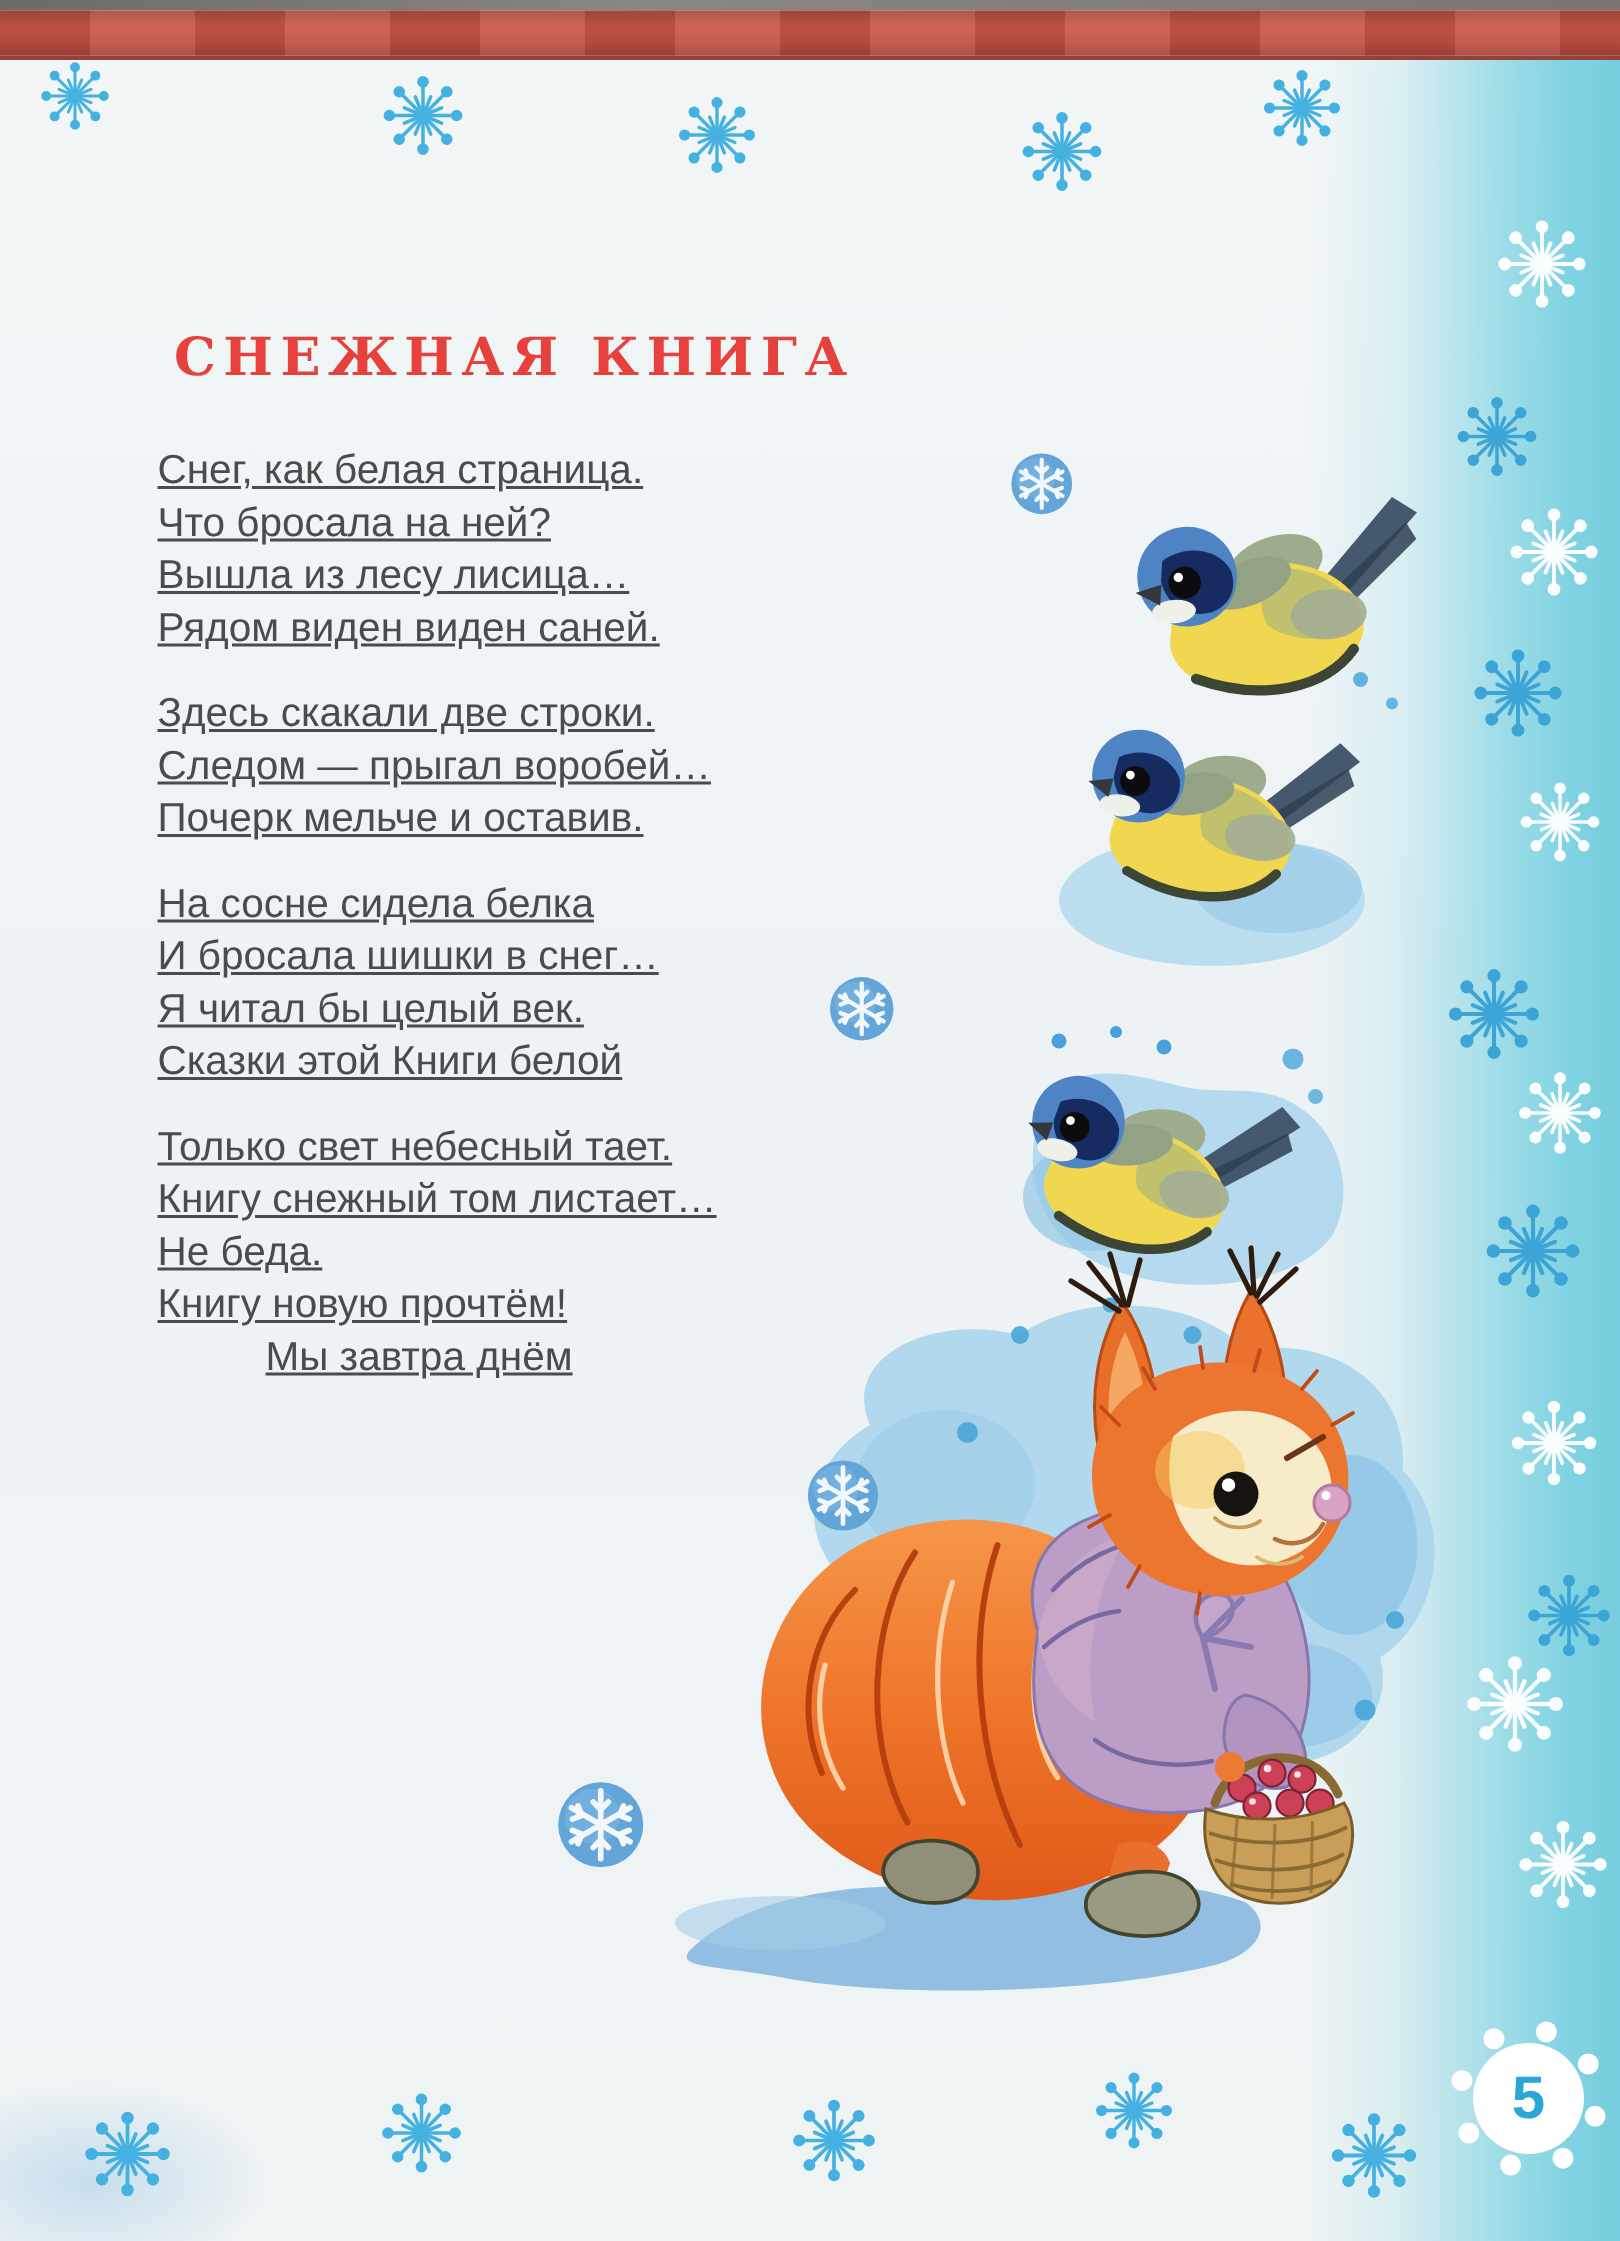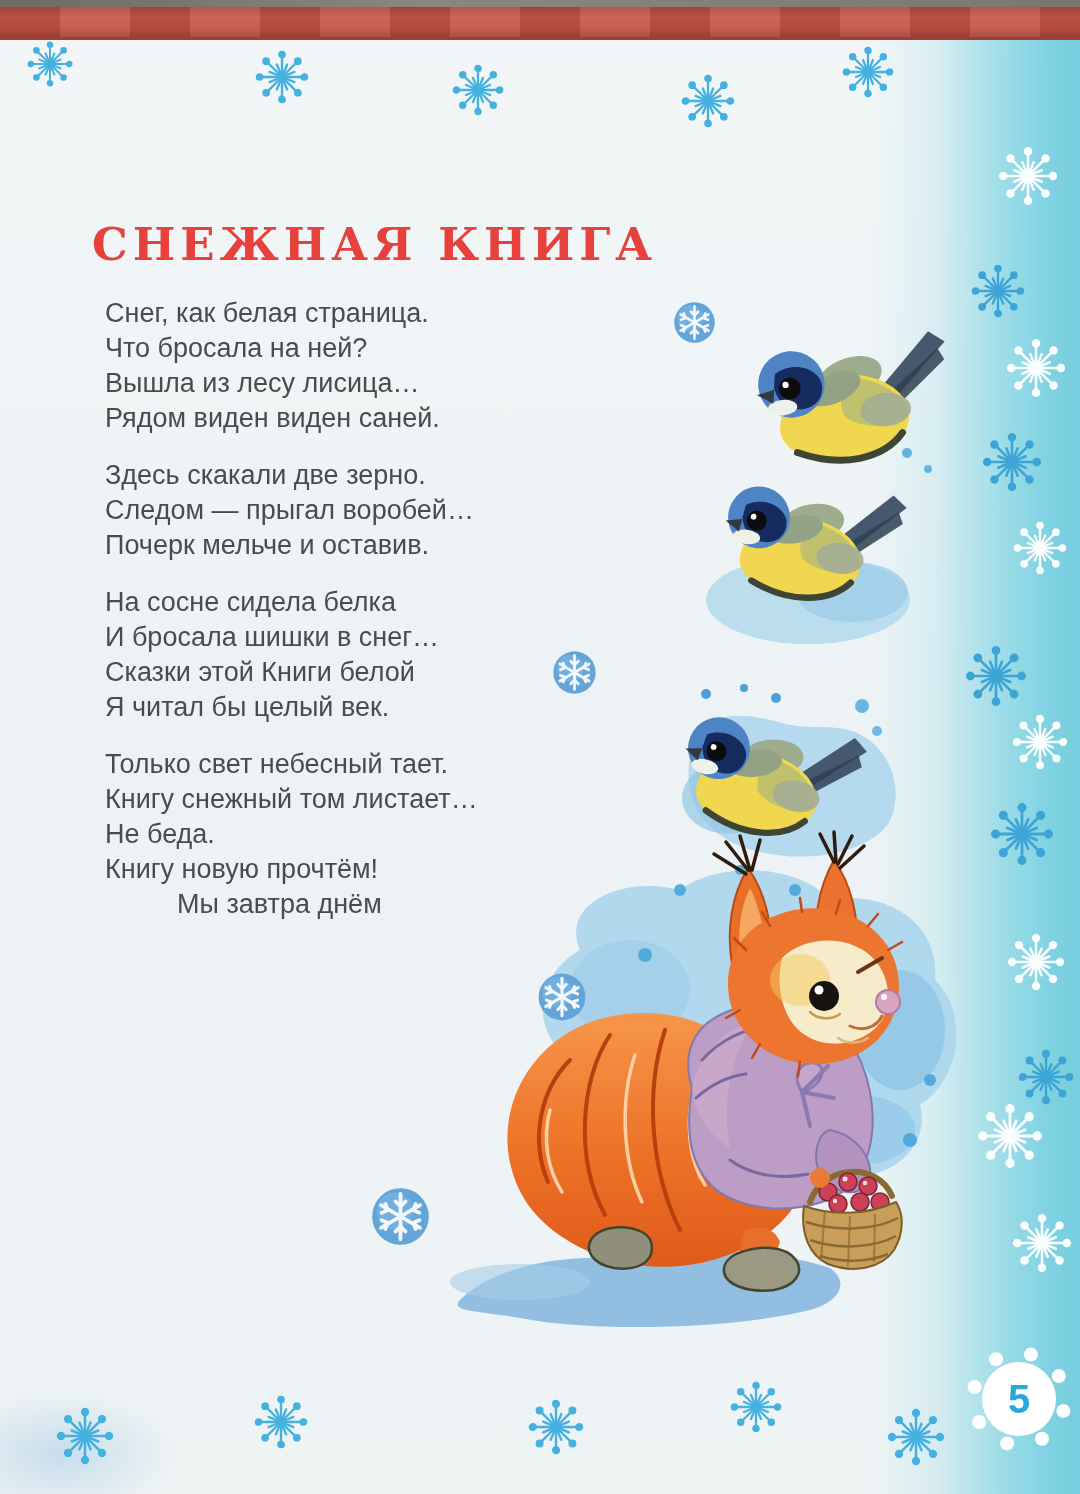--- a/index.html
+++ b/index.html
@@ -20,27 +20,27 @@
   .right-band{position:absolute;left:872px;top:40px;width:208px;height:1454px;
     background:linear-gradient(90deg,rgba(134,214,228,0) 0%,rgba(134,214,228,.22) 30%,rgba(131,213,227,.75) 62%,#7fd2e2 85%,#77cddd 100%);}
   .flake{position:absolute;}
   .flake svg{display:block;width:100%;height:100%;}
   .flake.white{color:#ffffff;opacity:.96;}
   .flake.blue{color:#45b1e0;}
   .flake.bandblue{color:#3da4d6;}
   .cflake{position:absolute;}
   .cflake svg{display:block;width:100%;height:100%;}
   
-  .title{position:absolute;left:92px;top:218px;margin:0;
+  .title{position:absolute;left:116px;top:218px;margin:0;
     font-family:"DejaVu Serif",serif;font-weight:700;
-    font-size:45px;letter-spacing:5px;color:#e6413c;white-space:nowrap;}
+    font-size:35px;letter-spacing:5px;color:#e6413c;white-space:nowrap;}
   .poem{position:absolute;left:105px;top:296px;width:520px;
     font-size:27px;line-height:35px;color:#4b4b4d;}
   .stanza{margin:0 0 22px 0;}
-  .line{white-space:pre;}
+  .line{white-space:pre;text-decoration:underline;}
   .line.indent{padding-left:72px;}
   
   .illus{position:absolute;}
   .illus svg{display:block;width:100%;height:100%;overflow:visible;}
   
   .medallion{position:absolute;left:954px;top:1334px;width:130px;height:130px;}
   .medallion svg{display:block;width:100%;height:100%;}
   .page-num{position:absolute;left:0;top:0;width:130px;height:130px;
     display:flex;align-items:center;justify-content:center;
     font-size:40px;font-weight:700;color:#29a7d6;}
@@ -236,29 +236,29 @@
 
   <h1 class="title">СНЕЖНАЯ КНИГА</h1>
   <div class="poem">
     <div class="stanza">
       <div class="line">Снег, как белая страница.</div>
       <div class="line">Что бросала на ней?</div>
       <div class="line">Вышла из лесу лисица…</div>
       <div class="line">Рядом виден виден саней.</div>
     </div>
     <div class="stanza">
-      <div class="line">Здесь скакали две зерно.</div>
+      <div class="line">Здесь скакали две строки.</div>
       <div class="line">Следом — прыгал воробей…</div>
       <div class="line">Почерк мельче и оставив.</div>
     </div>
     <div class="stanza">
       <div class="line">На сосне сидела белка</div>
       <div class="line">И бросала шишки в снег…</div>
+      <div class="line">Я читал бы целый век.</div>
       <div class="line">Сказки этой Книги белой</div>
-      <div class="line">Я читал бы целый век.</div>
     </div>
     <div class="stanza">
       <div class="line">Только свет небесный тает.</div>
       <div class="line">Книгу снежный том листает…</div>
       <div class="line">Не беда.</div>
       <div class="line">Книгу новую прочтём!</div>
       <div class="line indent">Мы завтра днём</div>
     </div>
   </div>
 

